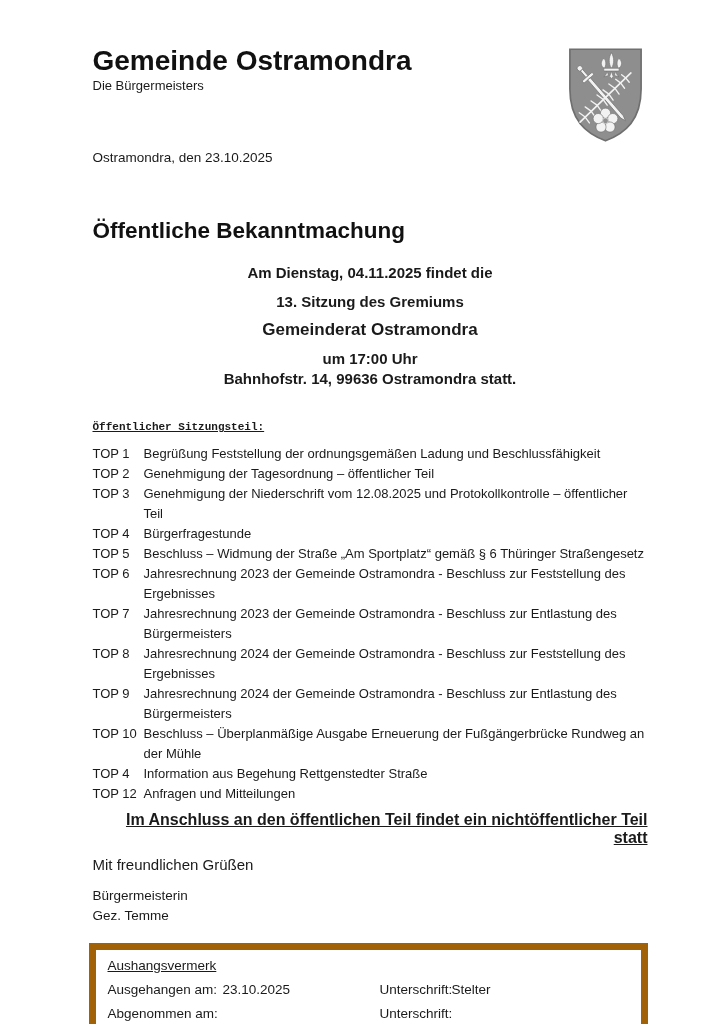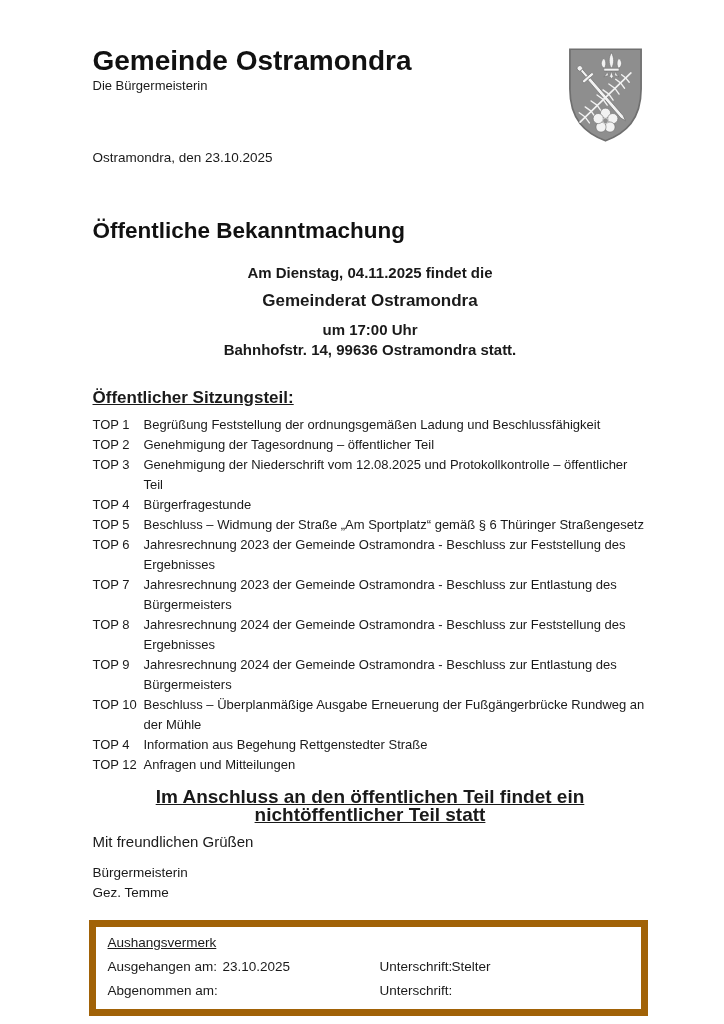--- a/index.html
+++ b/index.html
@@ -58,38 +58,39 @@
     font-size: 15px;
     line-height: 19px;
   }
   .c-line.m18 { margin-top: 18px; }
   .c-line.m10 { margin-top: 10px; }
   .c-line.m9  { margin-top: 9px; }
   .c-line.big { font-size: 17px; line-height: 21px; margin-top: 8px; }
   .c-line.addr { margin-top: 1px; }
   .agenda-heading {
     margin: 30px 0 0 0;
-    font-size: 17px;
+    font-size: 11px;
     line-height: 18px;
     font-weight: 700;
     text-decoration: underline;
+    font-family: Liberation Mono, monospace;
   }
   .agenda-list {
     margin-top: 8px;
     font-size: 13px;
     line-height: 20px;
   }
   .agenda-row {
     display: grid;
     grid-template-columns: 51px 1fr;
   }
   .closing-note {
-    margin: 13px 0 0 0;
-    text-align: center;
-    font-size: 19px;
+    margin: 7px 0 0 0;
+    text-align: right;
+    font-size: 16px;
     line-height: 18px;
     font-weight: 700;
     text-decoration: underline;
   }
   .regards {
     margin: 9px 0 0 0;
     font-size: 15px;
     line-height: 17px;
   }
   .signature {
@@ -117,21 +118,21 @@
     margin-top: 6px;
   }
 </style>
 </head>
 <body>
 
 <div class="page">
 
   <div class="header">
     <h1 class="header-title">Gemeinde Ostramondra</h1>
-    <div class="header-subtitle">Die Bürgermeisterin</div>
+    <div class="header-subtitle">Die Bürgermeisters</div>
     <div class="crest">
       <svg viewBox="0 0 100 118" width="85" height="100" xmlns="http://www.w3.org/2000/svg">
 
         <path d="M8,5 L92,5 L92,52 C92,88 74,104 50,113 C26,104 8,88 8,52 Z" fill="#8e8e8e" stroke="#6f6f6f" stroke-width="2"></path>
 
         <g transform="translate(21,29) rotate(49)" stroke="#6f6f6f" stroke-width="0.8" fill="#f2f2f2">
           <circle cx="-2" cy="0" r="3.2"></circle>
           <rect x="1" y="-1.6" width="10" height="3.2"></rect>
           <rect x="11" y="-8" width="3.5" height="16" rx="1.5"></rect>
           <path d="M14.5,-2 L74,-2 L80,0 L74,2 L14.5,2 Z"></path>
@@ -171,20 +172,21 @@
         </g>
       </svg>
     </div>
   </div>
 
   <div class="dateline">Ostramondra, den 23.10.2025</div>
 
   <div class="announcement">
     <h2 class="ann-title">Öffentliche Bekanntmachung</h2>
     <p class="c-line m18">Am Dienstag, 04.11.2025 findet die</p>
+    <p class="c-line m10">13. Sitzung des Gremiums</p>
     <p class="c-line big">Gemeinderat Ostramondra</p>
     <p class="c-line m9">um 17:00 Uhr</p>
     <p class="c-line addr">Bahnhofstr. 14, 99636 Ostramondra statt.</p>
   </div>
 
   <h3 class="agenda-heading">Öffentlicher Sitzungsteil:</h3>
 
   <div class="agenda-list">
     <div class="agenda-row">
       <span>TOP 1</span>

